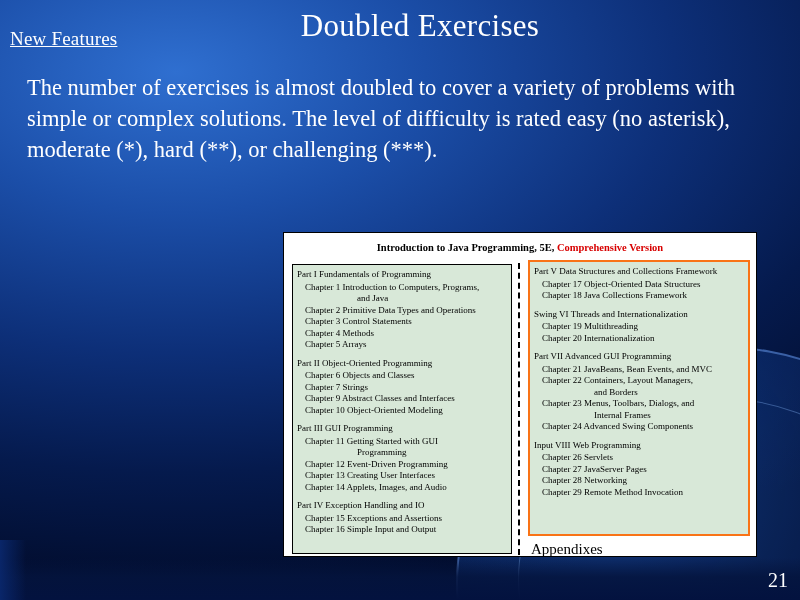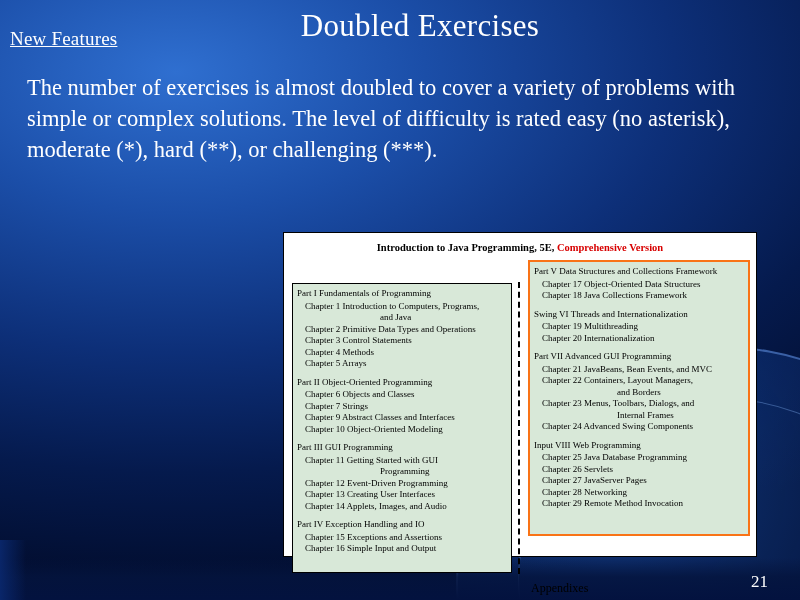--- a/index.html
+++ b/index.html
@@ -142,46 +142,45 @@
     background: #d8e8d8;
     border: 2px solid #f97316;
     padding: 4px 4px 4px 4px;
     min-height: 276px;
   }
   .right-wrap {
     display: flex;
     flex-direction: column;
   }
   .appendixes {
-    font-size: 12px;
+    font-size: 15px;
     padding: 5px 0 0 3px;
-    margin-top: 40px;
   }
   .part {
     font-size: 9px;
     margin: 0 0 1px 0;
     line-height: 11.5px;
   }
   .part.spaced {
     margin-top: 7px;
   }
   .chap {
     font-size: 9px;
     line-height: 11.5px;
     margin-left: 8px;
   }
   .chap.indent2 {
-    margin-left: 83px;
+    margin-left: 60px;
   }
 
   .page-number {
     position: absolute;
-    right: 32px;
+    right: 12px;
     bottom: 8px;
-    font-size: 17px;
+    font-size: 20px;
     color: #ffffff;
   }
 </style>
 </head>
 <body>
 
 <div class="slide">
 
   <div class="swoosh1"></div>
   <div class="swoosh2"></div>
@@ -231,21 +230,20 @@
             <div class="chap">Chapter 19 Multithreading</div>
             <div class="chap">Chapter 20 Internationalization</div>
             <div class="part spaced">Part VII   Advanced GUI Programming</div>
             <div class="chap">Chapter 21 JavaBeans, Bean Events, and MVC</div>
             <div class="chap">Chapter 22 Containers, Layout Managers,</div>
             <div class="chap indent2">and Borders</div>
             <div class="chap">Chapter 23 Menus, Toolbars, Dialogs, and</div>
             <div class="chap indent2">Internal Frames</div>
             <div class="chap">Chapter 24 Advanced Swing Components</div>
             <div class="part spaced">Input VIII Web Programming</div>
-            <div class="chap">Chapter 25 Java Database Programming</div>
             <div class="chap">Chapter 26 Servlets</div>
             <div class="chap">Chapter 27 JavaServer Pages</div>
             <div class="chap">Chapter 28 Networking</div>
             <div class="chap">Chapter 29 Remote Method Invocation</div>
           </div>
         <div class="appendixes">Appendixes</div>
       </div>
     </div>
   </div>
 

